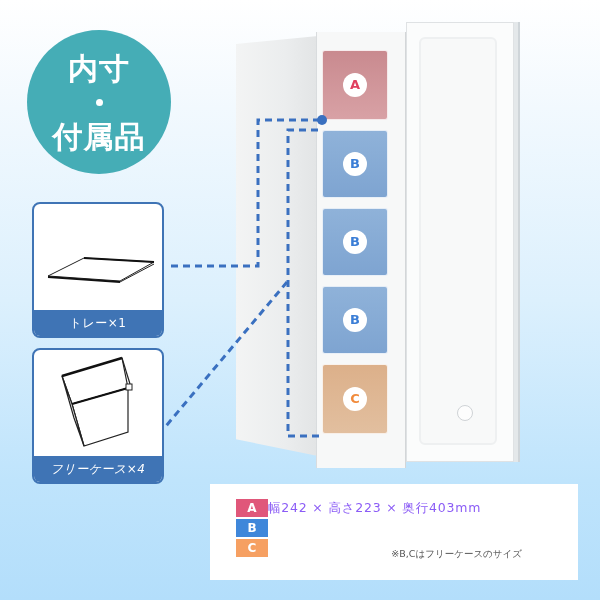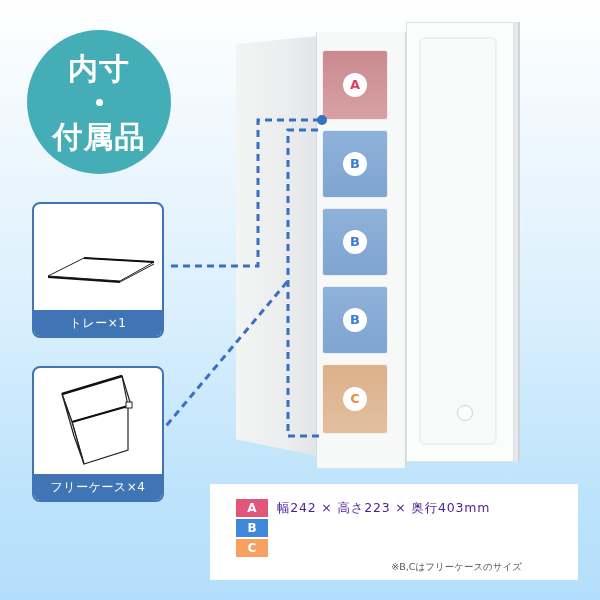--- a/index.html
+++ b/index.html
@@ -23,21 +23,21 @@
     position: absolute; left: 32px; width: 132px; height: 136px;
     background: #fff; border: 2px solid #3f74b5; border-radius: 8px; overflow: hidden;
   }
   .acc-card .pic { position: absolute; left: 0; right: 0; top: 0; height: 112px; }
   .acc-card .label {
     position: absolute; left: 0; right: 0; bottom: 0; height: 26px;
     background: #3f74b5; color: #fff; font-size: 12px; line-height: 26px; text-align: center;
     letter-spacing: 0.5px;
   }
   #card-tray { top: 202px; }
-  #card-case { top: 366px; }
+  #card-case { top: 348px; font-style: italic; }
 
   .fridge { position: absolute; left: 236px; top: 22px; width: 190px; height: 440px; }
   .body-side {
     position: absolute; left: 0; top: 14px; width: 82px; height: 420px;
     background: linear-gradient(90deg, #f3f4f4 0%, #ebedee 60%, #e2e4e5 100%);
     clip-path: polygon(0 8px, 100% 0, 100% 100%, 0 96%);
   }
   .body-front {
     position: absolute; left: 80px; top: 10px; width: 90px; height: 436px;
     background: #f7f8f8; border-left: 1px solid #d9dcde; border-right: 1px solid #d3d6d8;
@@ -74,22 +74,22 @@
 
   .dims {
     position: absolute; left: 210px; top: 484px; width: 368px; height: 96px;
     background: #fff;
   }
   .dims .row { position: absolute; left: 26px; height: 18px; display: flex; align-items: center; }
   .dims .badge {
     width: 32px; height: 18px; color: #fff; font-size: 12px; font-weight: bold;
     text-align: center; line-height: 18px;
   }
-  .dims .txt { margin-left: 9px; font-size: 12.5px; color: #4c1d95; letter-spacing: 0.8px; white-space: nowrap; text-align: center; }
-  .dims .note { position: absolute; right: 56px; top: 77px; font-size: 9.5px; color: #555; }
+  .dims .txt { font-size: 12.5px; color: #8b5cf6; letter-spacing: 0.8px; white-space: nowrap; text-align: center; }
+  .dims .note { position: absolute; right: 56px; top: 64px; font-size: 9.5px; color: #555; }
 
   svg.lines { position: absolute; left: 0; top: 0; width: 600px; height: 600px; pointer-events: none; }
 </style>
 </head>
 <body>
 
 <div class="title-circle">
   <div class="l1">内寸</div>
   <div class="dot"></div>
   <div class="l2">付属品</div>

